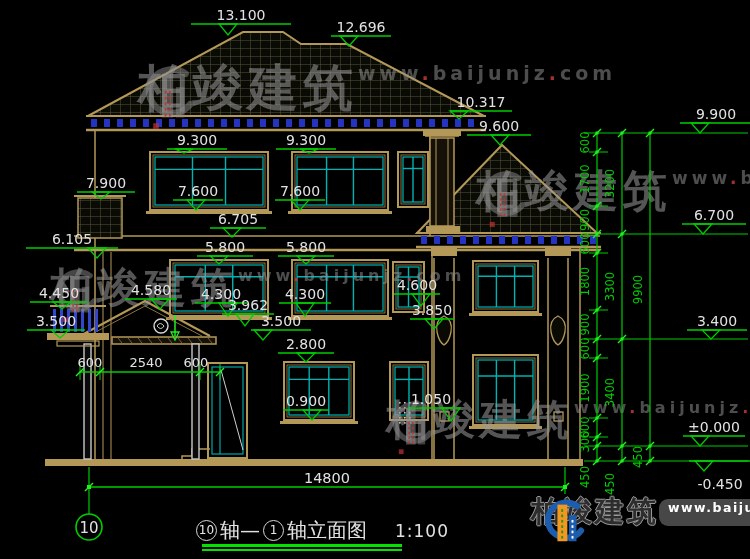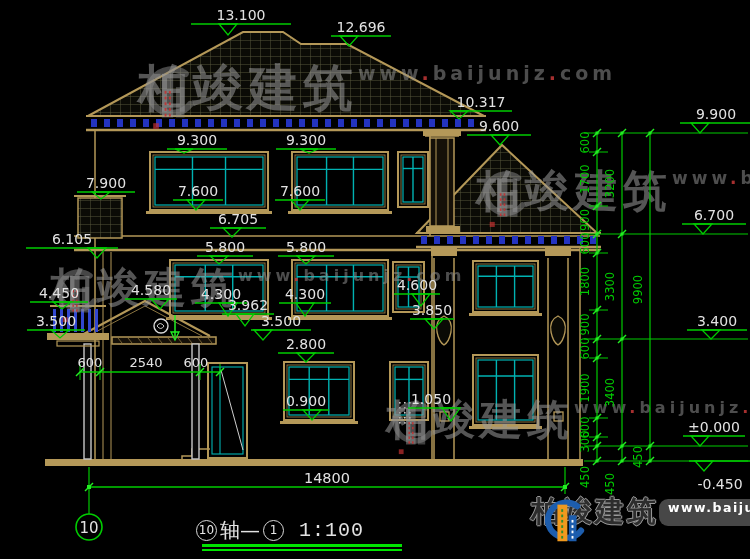--- a/index.html
+++ b/index.html
@@ -11,21 +11,21 @@
   .wm{position:absolute;display:flex;gap:8px;align-items:flex-start;pointer-events:none;}
   .wm-col{display:flex;}
   .wm-brand{font-weight:bold;color:rgba(155,155,155,0.55);letter-spacing:5px;line-height:1.05;white-space:nowrap;}
   .wm-url{font-weight:bold;color:rgba(148,148,148,0.52);letter-spacing:4px;line-height:1.2;white-space:nowrap;}
   .wm-url .rd{color:rgba(195,55,55,0.85);}
   
   #titleblock{position:absolute;display:flex;align-items:center;gap:3px;color:#e2e2e2;
               font-size:20px;white-space:nowrap;}
   .circ{display:inline-block;width:19px;height:19px;border:1.5px solid #d8d8d8;border-radius:50%;
         font-size:12px;line-height:19px;text-align:center;color:#e8e8e8;}
-  .tscale{margin-left:12px;font-size:20px;letter-spacing:1px;font-family:Liberation Mono, monospace;}
+  .tscale{margin-left:25px;font-size:17px;letter-spacing:1px;}
   .uline{position:absolute;background:#00e400;}
   
   #footerlogo{position:absolute;display:flex;align-items:center;gap:6px;}
   #fl-brand{font-size:29px;font-weight:bold;letter-spacing:3px;color:#2d2d2d;line-height:1;white-space:nowrap;
             text-shadow:-1px 0 #9a9a9a,1px 0 #9a9a9a,0 -1px #9a9a9a,0 1px #9a9a9a;}
   #fl-urlbar{margin-top:2px;background:#474747;border-radius:9px;padding:1px 9px;display:inline-block;
              color:#fff;font-weight:bold;font-size:12.5px;letter-spacing:1.5px;white-space:nowrap;}
 </style>
 </head>
 <body>
@@ -603,20 +603,21 @@
           <circle cx="89" cy="527" r="13" fill="none" stroke="#00cc00" stroke-width="1.6"></circle>
           <text x="89" y="532.5" fill="#e2e2e2" font-size="15" text-anchor="middle">10</text>
         </g>
       </g>
   </svg>
 
   <div id="titleblock" style="left:196px;top:517px;">
     <span class="circ">10</span>
       <span>轴—</span>
       <span class="circ">1</span>
+      <span>轴立面图</span>
       <span class="tscale">1:100</span>
   </div>
   <div class="uline" style="left:202px;top:544px;width:200px;height:2.5px;"></div>
   <div class="uline" style="left:202px;top:549px;width:200px;height:2px;"></div>
 
   <div id="footerlogo" style="left:531px;top:497px;">
     <svg id="fl-glyph" width="62" height="58" viewBox="0 0 60 76">
         <path d="M50 12 A24 23 0 1 0 55 44" fill="none" stroke="#1d5dad" stroke-width="8" stroke-linecap="round"></path>
         <rect x="24" y="10" width="13" height="48" fill="#f0991e"></rect>
         <rect x="39" y="24" width="10" height="34" fill="#1d5dad"></rect>

